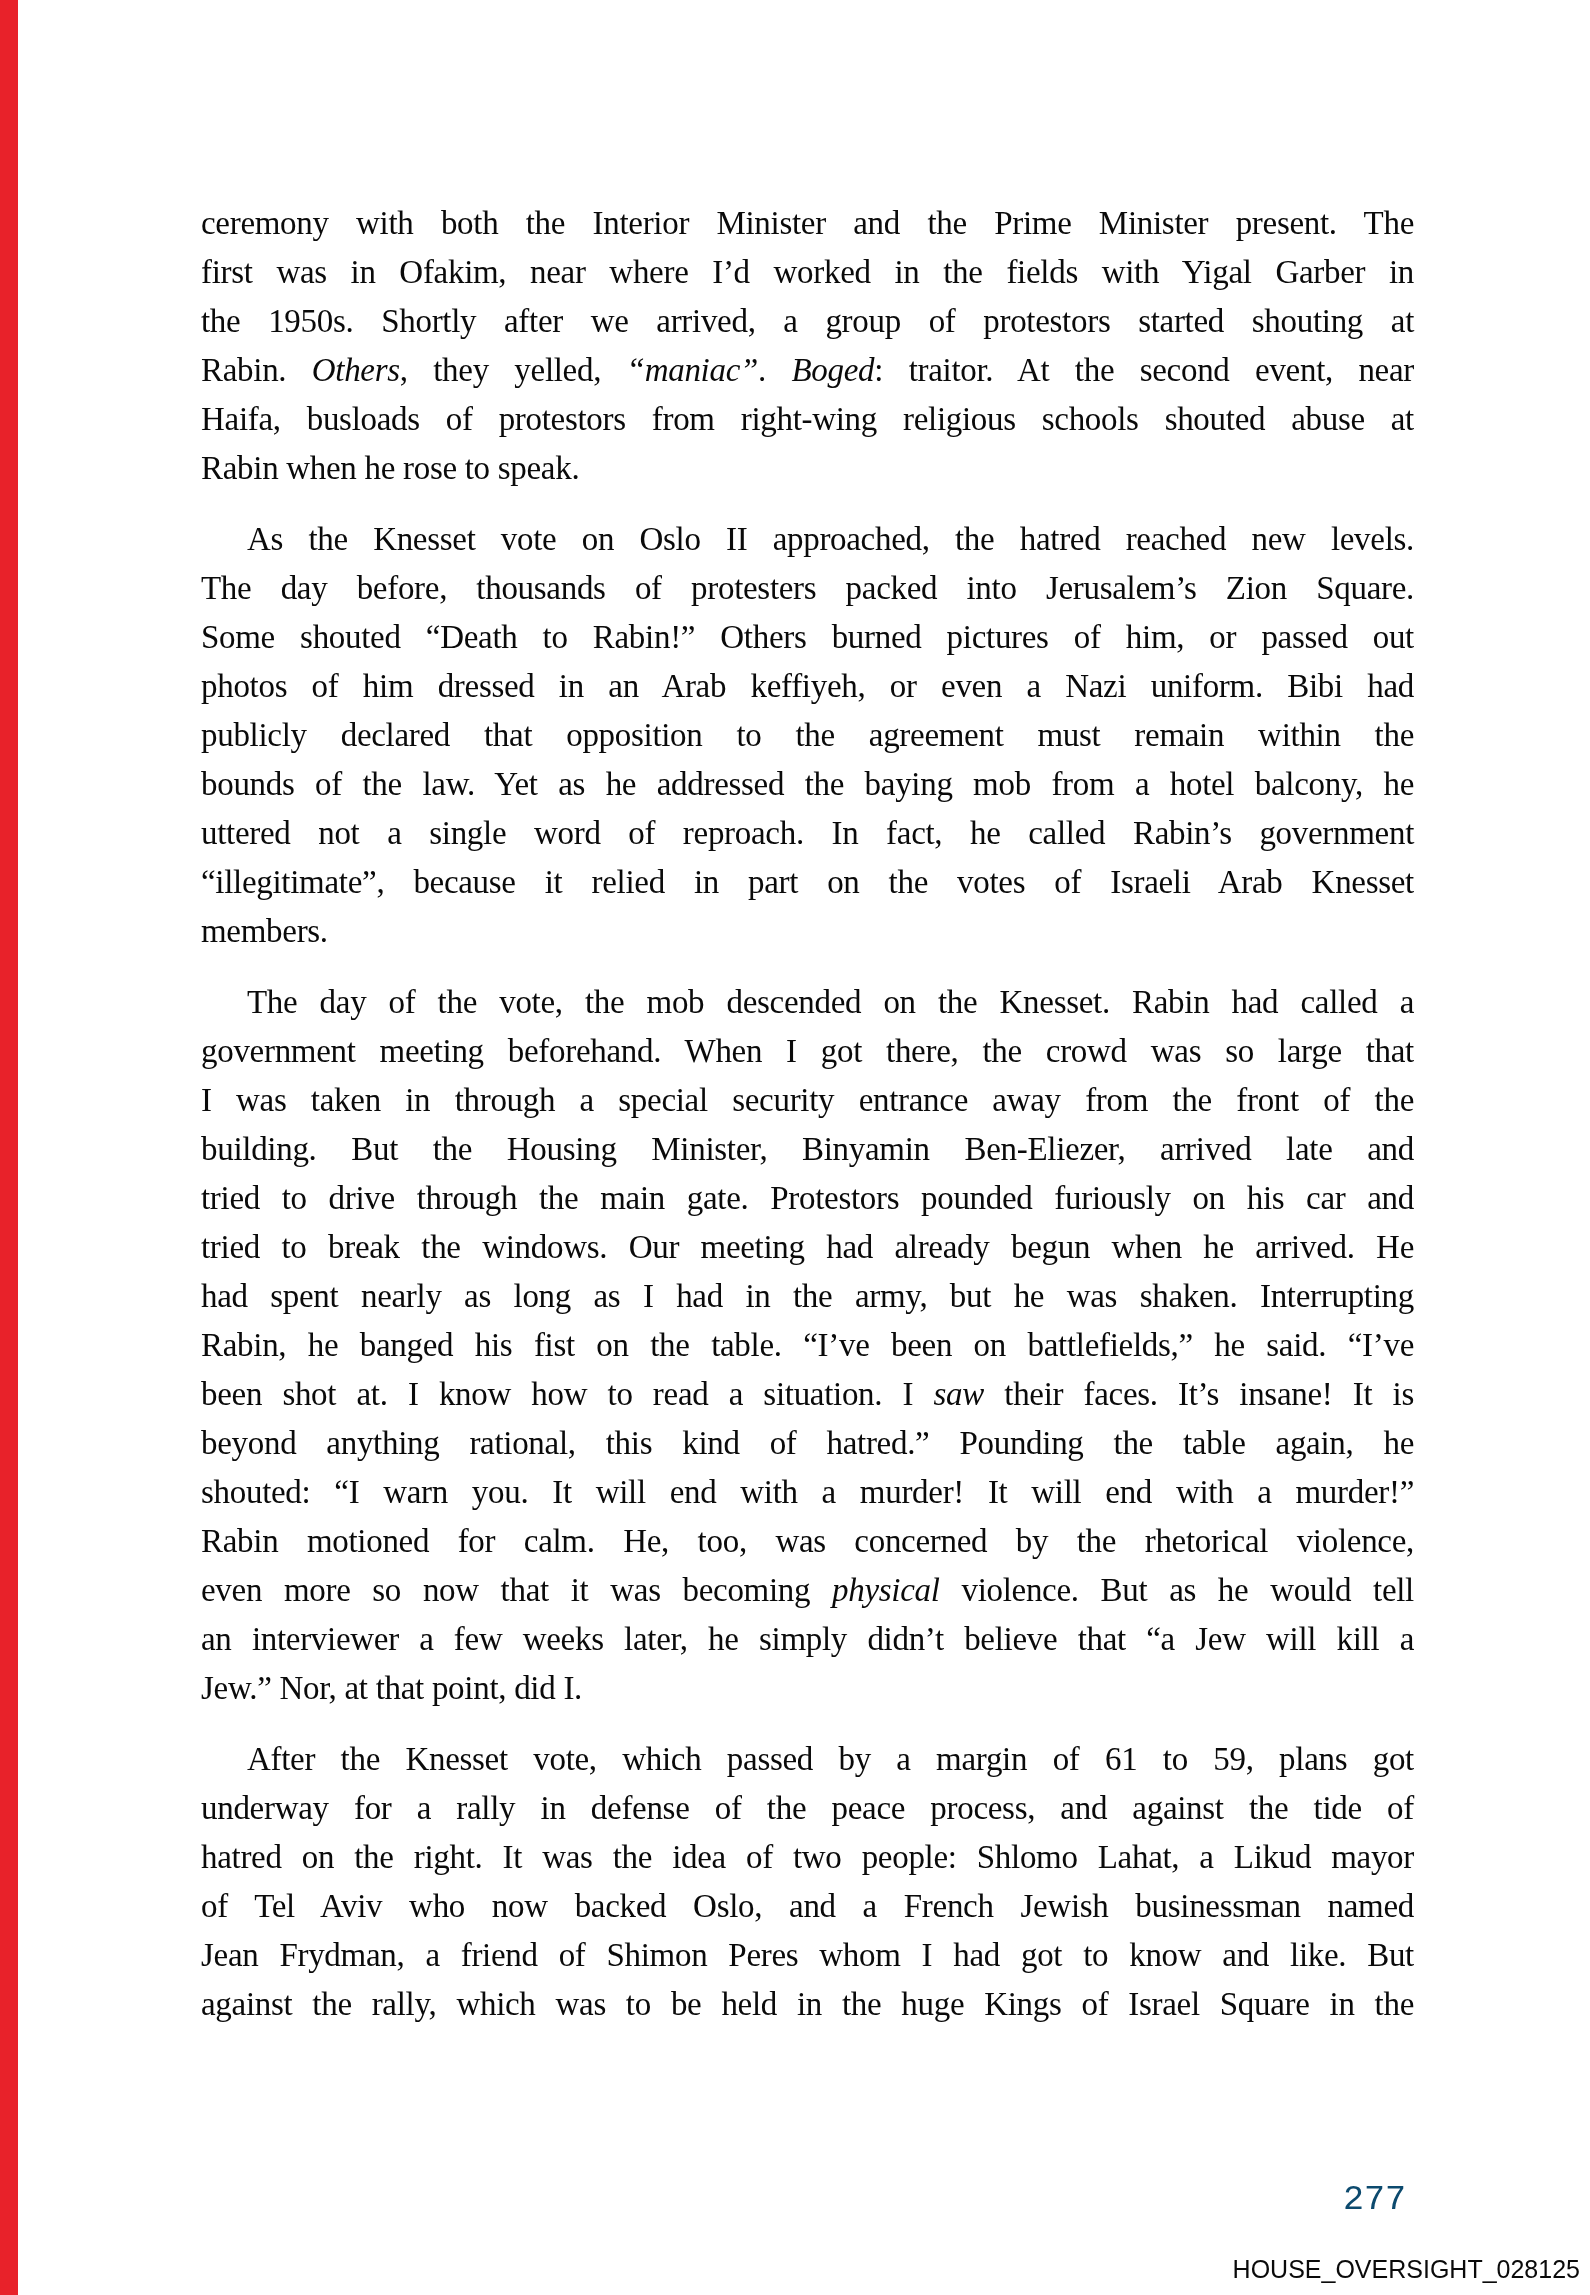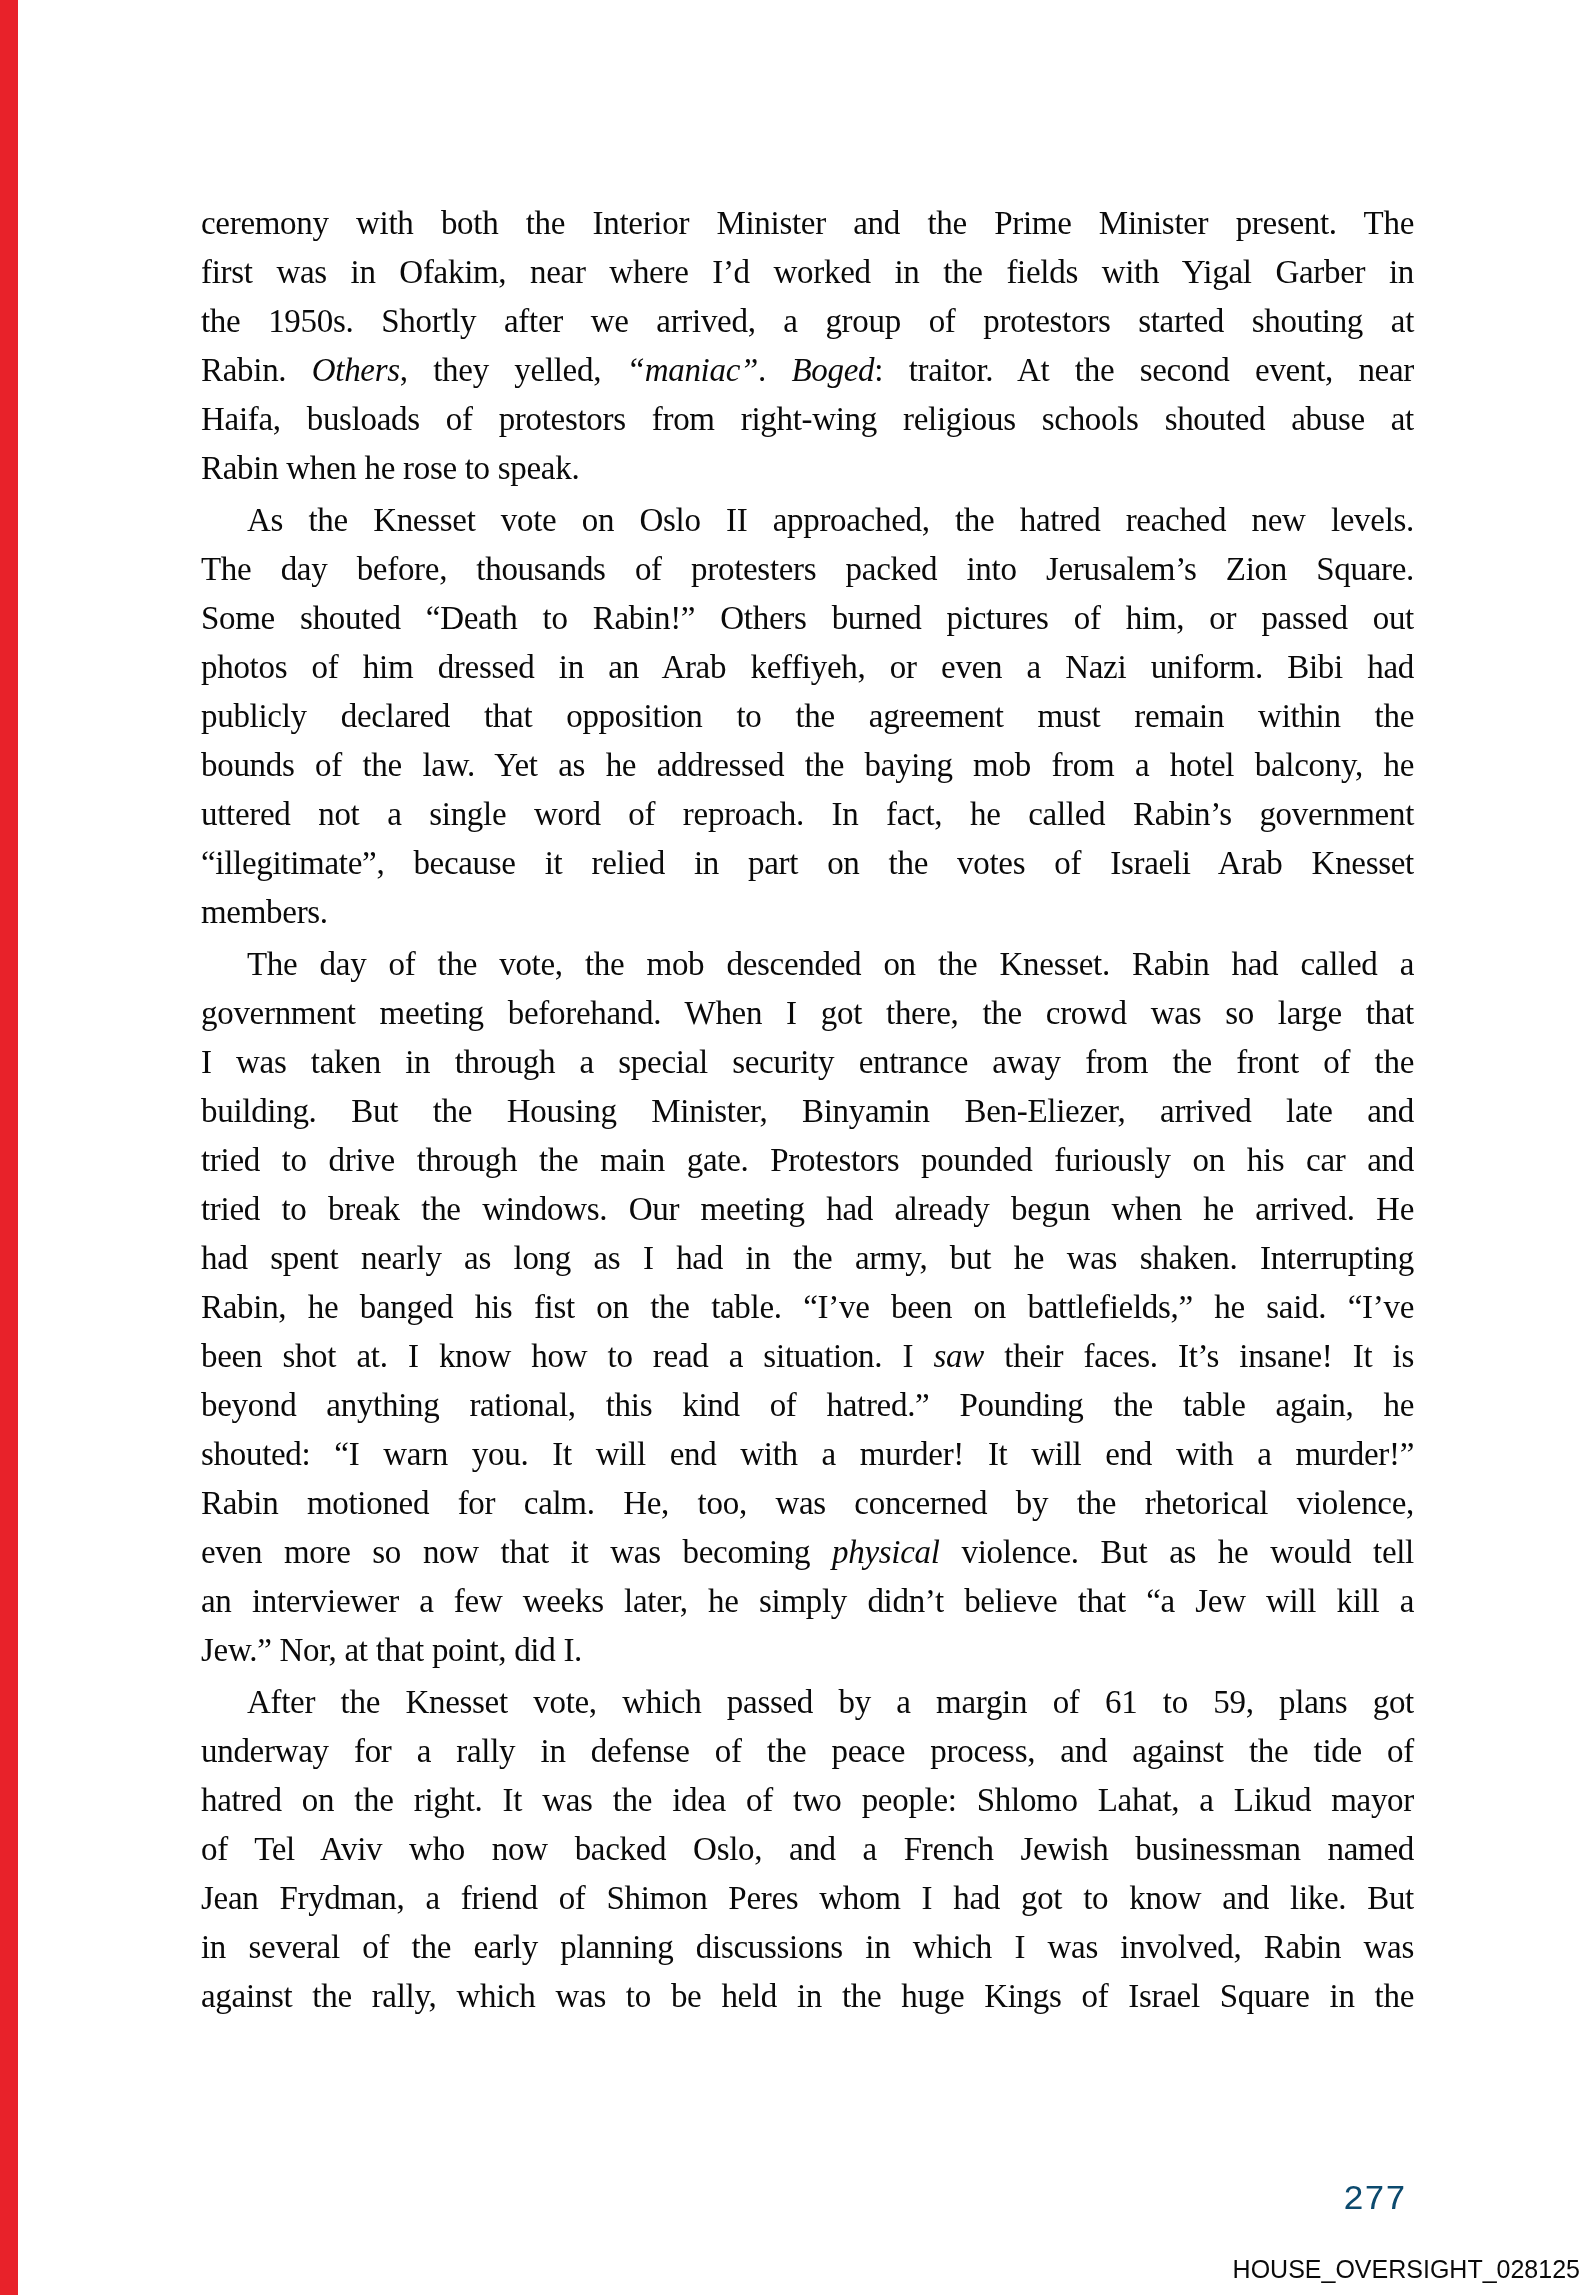--- a/index.html
+++ b/index.html
@@ -27,21 +27,21 @@
     left: 201px;
     top: 199px;
     width: 1213px;
     font-size: 33px;
     letter-spacing: -0.3px;
   }
   .paragraph {
     margin: 0;
   }
   .paragraph + .paragraph {
-    margin-top: 3px;
+    margin-top: 22px;
   }
   .line {
     height: 49px;
     line-height: 49px;
     text-align: justify;
     text-align-last: justify;
     text-justify: inter-word;
     overflow: visible;
     white-space: normal;
   }
@@ -114,21 +114,20 @@
       <div class="line">even more so now that it was becoming <i>physical</i> violence. But as he would tell</div>
       <div class="line">an interviewer a few weeks later, he simply didn’t believe that “a Jew will kill a</div>
       <div class="line lastline">Jew.” Nor, at that point, did I.</div>
     </div>
     <div class="paragraph">
       <div class="line indent">After the Knesset vote, which passed by a margin of 61 to 59, plans got</div>
       <div class="line">underway for a rally in defense of the peace process, and against the tide of</div>
       <div class="line">hatred on the right. It was the idea of two people: Shlomo Lahat, a Likud mayor</div>
       <div class="line">of Tel Aviv who now backed Oslo, and a French Jewish businessman named</div>
       <div class="line">Jean Frydman, a friend of Shimon Peres whom I had got to know and like. But</div>
-      <div class="line">in several of the early planning discussions in which I was involved, Rabin was</div>
       <div class="line">against the rally, which was to be held in the huge Kings of Israel Square in the</div>
     </div>
   </div>
 
 <div class="page-number">277</div>
 
 <div class="bates-number">HOUSE_OVERSIGHT_028125</div>
 
 
 </body></html>

